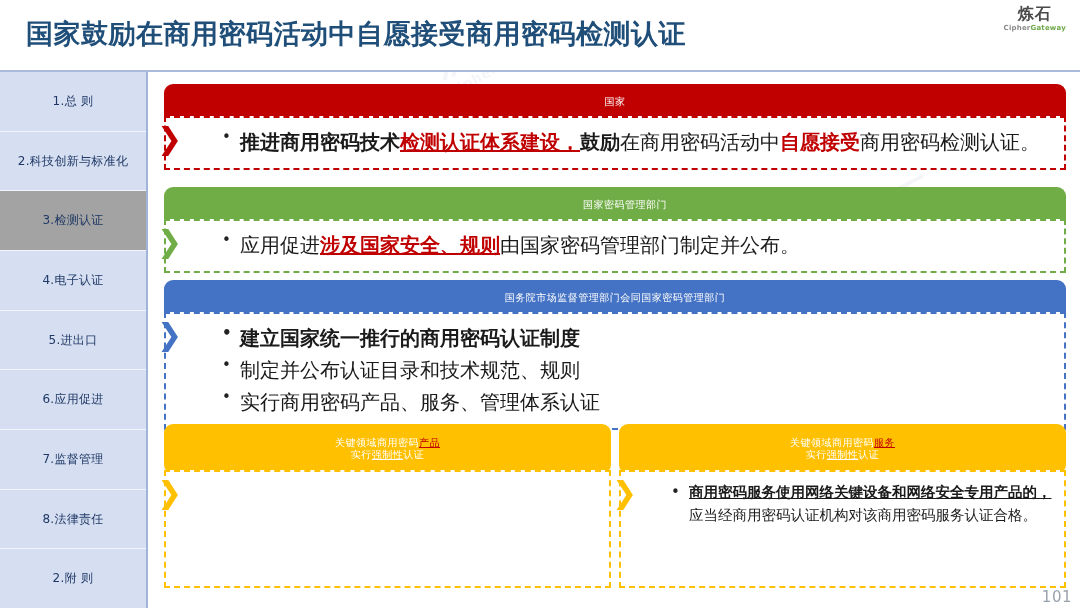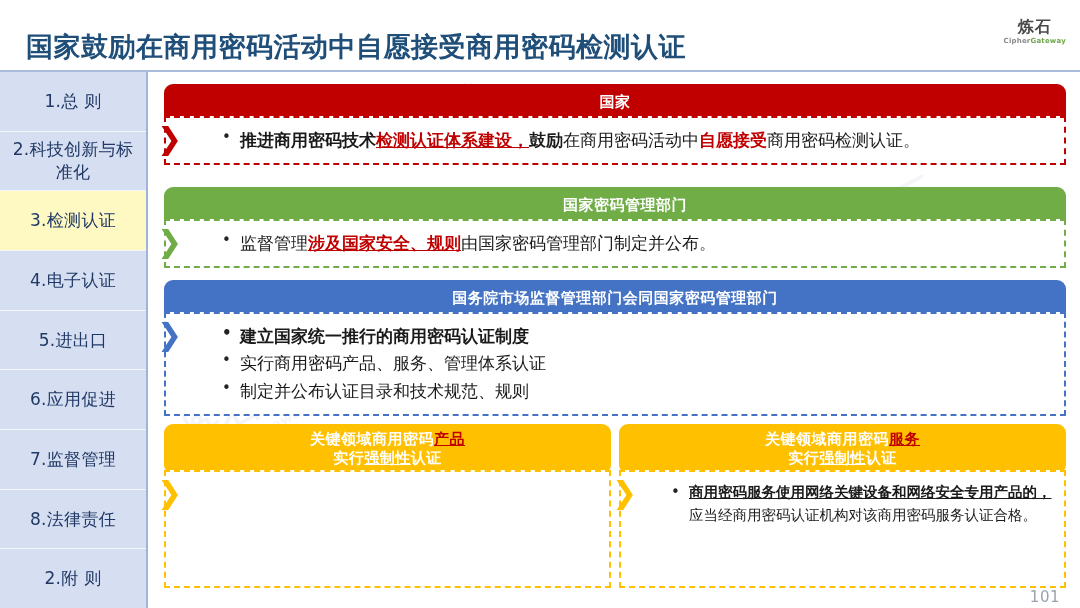--- a/index.html
+++ b/index.html
@@ -15,21 +15,21 @@
   .wm {
     position: absolute; color: rgba(120,140,170,0.085);
     font-weight: 700; pointer-events: none; user-select: none;
     transform: rotate(-28deg); white-space: nowrap; letter-spacing: 1px;
   }
   .wm .big { font-size: 40px; display:block; }
   .wm .sm  { font-size: 13px; display:block; margin-top:-4px; }
 
   
   .header {
-    position: absolute; left: 0; top: 13px; width: 1080px; height: 70px;
+    position: absolute; left: 0; top: 0; width: 1080px; height: 70px;
     background: #ffffff;
   }
   .header-title {
     position: absolute; left: 26px; top: 16px;
     font-size: 27px; font-weight: 700; color: #1F4E79;
     letter-spacing: 0.5px; white-space: nowrap;
   }
   .logo { position: absolute; right: 14px; top: 6px; text-align: center; line-height: 1; }
   .logo-cn { font-size: 16px; font-weight: 700; color: #4a4a4a; letter-spacing: 1px; }
   .logo-en { font-size: 7px; font-weight: 700; margin-top: 3px; letter-spacing: 0.2px; }
@@ -43,35 +43,35 @@
 
   
   .sidebar {
     position: absolute; left: 0; top: 72px; width: 148px; height: 536px;
     display: flex; flex-direction: column;
     border-right: 2px solid #9FB4D8;
   }
   .side-item {
     flex: 1 1 0; display: flex; align-items: center; justify-content: center;
     background: #D6DEF2; color: #1F3864;
-    font-size: 17px; letter-spacing: 0.3px;
+    font-size: 12px; letter-spacing: 0.3px;
     border-bottom: 1px solid #F2F5FB;
     text-align: center; padding: 0 6px;
   }
   .side-item:last-child { border-bottom: none; }
-  .side-item.active { background: #fef9c3; }
+  .side-item.active { background: #a3a3a3; }
 
   
   .main { position: absolute; left: 150px; top: 72px; width: 930px; height: 536px; }
 
   .block { position: absolute; left: 14px; width: 902px; }
 
   .bar {
     height: 36px; line-height: 36px; text-align: center;
-    color: #ffffff; font-size: 15px; font-weight: 700;
+    color: #ffffff; font-size: 10px; font-weight: 400;
     border-radius: 9px 9px 4px 4px; letter-spacing: 0.5px;
   }
   .bar.red    { background: #C00000; }
   .bar.green  { background: #70AD47; padding-left: 20px; }
   .bar.blue   { background: #4472C4; }
   .bar.amber  { background: #FFC000; border-radius: 9px; height: 50px; line-height: 1.25;
                 display:flex; flex-direction:column; align-items:center; justify-content:center; }
 
   .body-box {
     position: relative; margin-top: -4px;
@@ -88,21 +88,21 @@
     font-family: "DejaVu Sans", sans-serif;
   }
   .chev.red   { color: #C00000; }
   .chev.green { color: #70AD47; }
   .chev.blue  { color: #4472C4; }
   .chev.amber { color: #FFC000; }
 
   ul.bl { list-style: none; }
   ul.bl li {
     position: relative; padding-left: 22px;
-    font-size: 17px; color: #1a1a1a; line-height: 1.55;
+    font-size: 20px; color: #1a1a1a; line-height: 1.55;
     margin-bottom: 1px;
   }
   ul.bl li::before {
     content: "•"; position: absolute; left: 4px; top: -1px;
     font-size: 15px; color: #222;
   }
   li.red { font-weight: 700; color: #C00000; }
 
   .em-red  { color: #C00000; font-weight: 700; text-decoration: underline; }
   .em-bold { font-weight: 700; }
@@ -111,21 +111,21 @@
   .hd-ul   { text-decoration: underline; }
 
   
   .cards { position: absolute; left: 14px; top: 352px; width: 902px;
            display: flex; gap: 8px; justify-content: space-between; }
   .card  { flex: 1 1 0; }
   .card .body-box { padding: 9px 12px 9px 46px; min-height: 118px; }
   .card ul.bl li { font-size: 14.5px; line-height: 1.62; }
 
   .pageno {
-    position: absolute; right: 20px; bottom: 2px;
+    position: absolute; right: 8px; bottom: 2px;
     font-size: 15px; color: #9aa3ad; letter-spacing: 0.5px;
   }
 </style>
 </head>
 <body>
 
 <div class="slide">
 
   <div class="wm" style="left:430px; top:8px;">
     <span class="big">炼石</span>
@@ -177,33 +177,33 @@
           <li><span class="em-bold">推进商用密码技术</span><span class="em-red">检测认证体系建设，</span><span class="em-bold">鼓励</span><span>在商用密码活动中</span><span class="em-red" style="text-decoration: none;">自愿接受</span><span>商用密码检测认证。</span></li>
         </ul>
       </div>
     </div>
 
     <div class="block" style="top:115px;">
       <div class="bar green">国家密码管理部门</div>
       <div class="body-box green-b">
         <div class="chev green">❯</div>
         <ul class="bl">
-          <li><span>监督管理</span><span class="em-red">涉及国家安全、规则</span><span>由国家密码管理部门制定并公布。</span></li>
+          <li><span>应用促进</span><span class="em-red">涉及国家安全、规则</span><span>由国家密码管理部门制定并公布。</span></li>
         </ul>
       </div>
     </div>
 
     <div class="block" style="top:208px;">
       <div class="bar blue">国务院市场监督管理部门会同国家密码管理部门</div>
       <div class="body-box blue-b">
         <div class="chev blue">❯</div>
         <ul class="bl">
           <li class="red">建立国家统一推行的商用密码认证制度</li>
+          <li>制定并公布认证目录和技术规范、规则</li>
           <li>实行商用密码产品、服务、管理体系认证</li>
-          <li>制定并公布认证目录和技术规范、规则</li>
         </ul>
       </div>
     </div>
 
     <div class="cards">
 
       <div class="card">
         <div class="bar amber">
           <div><span>关键领域商用密码</span><span class="hd-red">产品</span></div>
           <div><span>实行</span><span class="hd-ul">强制性</span><span>认证</span></div>

